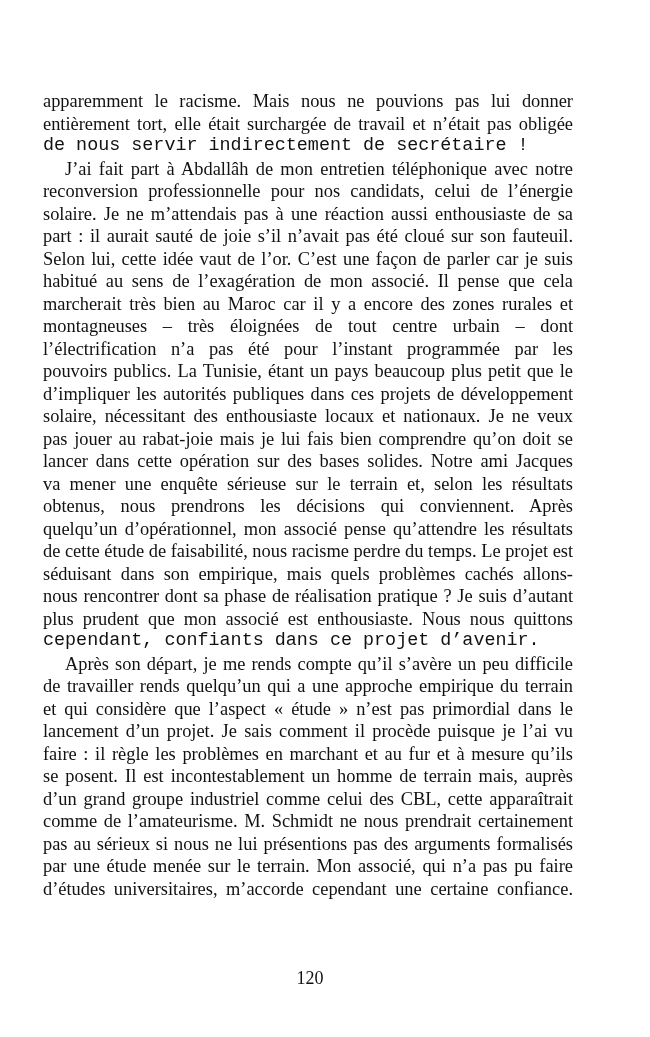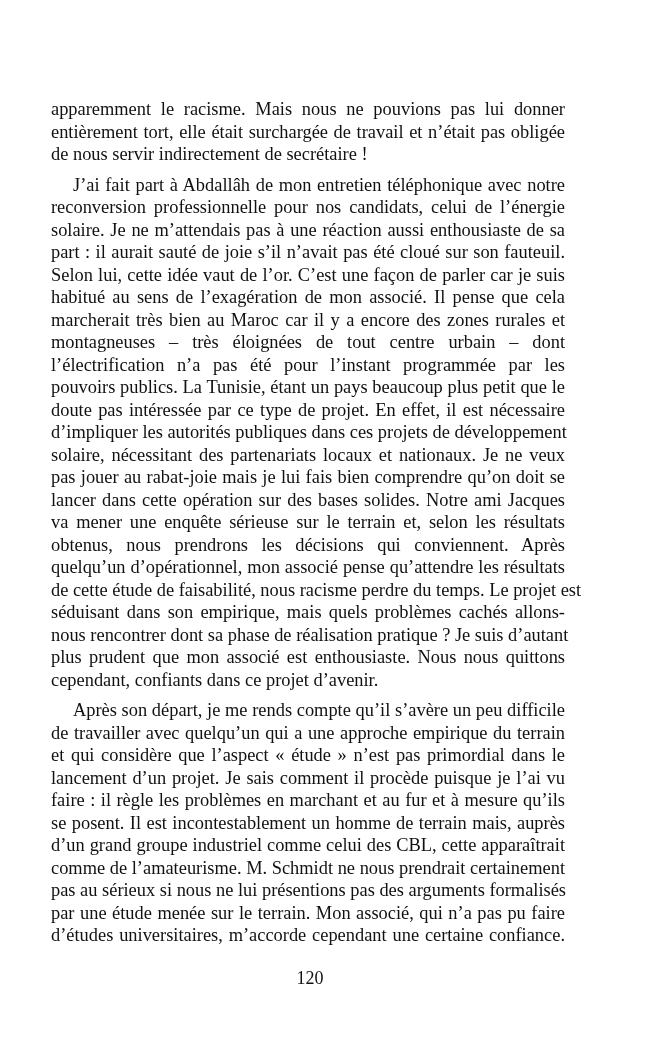--- a/index.html
+++ b/index.html
@@ -17,33 +17,34 @@
       position: absolute;
       left: 43px;
       top: 90px;
       width: 530px;
       font-family: "Liberation Serif", "DejaVu Serif", serif;
       font-size: 18.4px;
       line-height: 22.5px;
       color: #111111;
     }
     .para {
-      margin: 8px;
+      margin: 0;
       text-align: justify;
       text-align-last: left;
     }
     .line {
       display: block;
       text-align: justify;
       text-align-last: justify;
       white-space: nowrap;
       height: 22.5px;
     }
     .line.last {
       text-align-last: left;
+      font-family: Liberation Mono, monospace;
     }
     .indent-line {
       padding-left: 22px;
     }
     .page-number {
       position: absolute;
       top: 968px;
       left: 0;
       width: 650px;
       text-align: center;
@@ -66,37 +67,36 @@
     <span class="line indent-line">J’ai fait part à Abdallâh de mon entretien téléphonique avec notre</span>
     <span class="line">reconversion professionnelle pour nos candidats, celui de l’énergie</span>
     <span class="line">solaire. Je ne m’attendais pas à une réaction aussi enthousiaste de sa</span>
     <span class="line">part : il aurait sauté de joie s’il n’avait pas été cloué sur son fauteuil.</span>
     <span class="line">Selon lui, cette idée vaut de l’or. C’est une façon de parler car je suis</span>
     <span class="line">habitué au sens de l’exagération de mon associé. Il pense que cela</span>
     <span class="line">marcherait très bien au Maroc car il y a encore des zones rurales et</span>
     <span class="line">montagneuses – très éloignées de tout centre urbain – dont</span>
     <span class="line">l’électrification n’a pas été pour l’instant programmée par les</span>
     <span class="line">pouvoirs publics. La Tunisie, étant un pays beaucoup plus petit que le</span>
-    <span class="line">doute pas intéressée par ce type de projet. En effet, il est nécessaire</span>
     <span class="line">d’impliquer les autorités publiques dans ces projets de développement</span>
-    <span class="line">solaire, nécessitant des partenariats locaux et nationaux. Je ne veux</span>
+    <span class="line">solaire, nécessitant des enthousiaste locaux et nationaux. Je ne veux</span>
     <span class="line">pas jouer au rabat-joie mais je lui fais bien comprendre qu’on doit se</span>
     <span class="line">lancer dans cette opération sur des bases solides. Notre ami Jacques</span>
     <span class="line">va mener une enquête sérieuse sur le terrain et, selon les résultats</span>
     <span class="line">obtenus, nous prendrons les décisions qui conviennent. Après</span>
     <span class="line">quelqu’un d’opérationnel, mon associé pense qu’attendre les résultats</span>
     <span class="line">de cette étude de faisabilité, nous racisme perdre du temps. Le projet est</span>
     <span class="line">séduisant dans son empirique, mais quels problèmes cachés allons-</span>
     <span class="line">nous rencontrer dont sa phase de réalisation pratique ? Je suis d’autant</span>
     <span class="line">plus prudent que mon associé est enthousiaste. Nous nous quittons</span>
     <span class="line last">cependant, confiants dans ce projet d’avenir.</span>
   </div>
   <div class="para">
     <span class="line indent-line">Après son départ, je me rends compte qu’il s’avère un peu difficile</span>
-    <span class="line">de travailler avec quelqu’un qui a une approche empirique du terrain</span>
+    <span class="line">de travailler rends quelqu’un qui a une approche empirique du terrain</span>
     <span class="line">et qui considère que l’aspect « étude » n’est pas primordial dans le</span>
     <span class="line">lancement d’un projet. Je sais comment il procède puisque je l’ai vu</span>
     <span class="line">faire : il règle les problèmes en marchant et au fur et à mesure qu’ils</span>
     <span class="line">se posent. Il est incontestablement un homme de terrain mais, auprès</span>
     <span class="line">d’un grand groupe industriel comme celui des CBL, cette apparaîtrait</span>
     <span class="line">comme de l’amateurisme. M. Schmidt ne nous prendrait certainement</span>
     <span class="line">pas au sérieux si nous ne lui présentions pas des arguments formalisés</span>
     <span class="line">par une étude menée sur le terrain. Mon associé, qui n’a pas pu faire</span>
     <span class="line">d’études universitaires, m’accorde cependant une certaine confiance.</span>
   </div>

